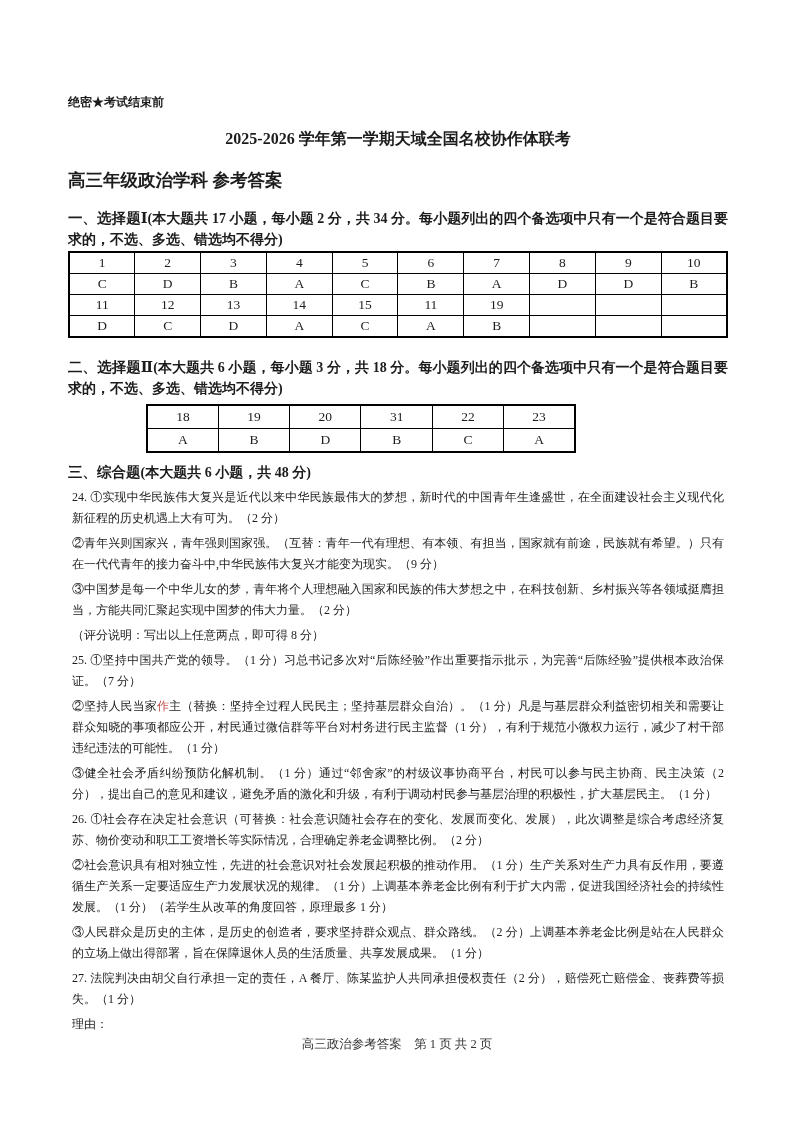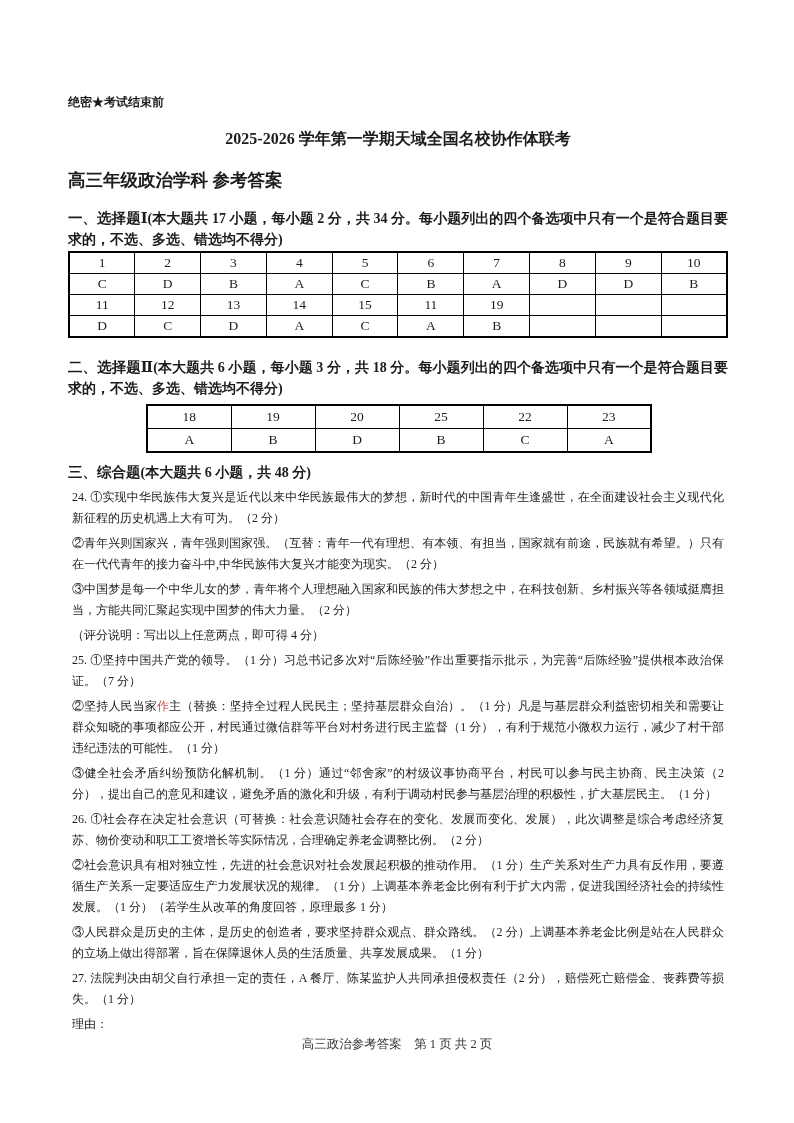--- a/index.html
+++ b/index.html
@@ -52,21 +52,21 @@
   }
   table.answer-table td {
     border: 1px solid #000;
     text-align: center;
     vertical-align: middle;
     font-size: 13.5px;
     padding: 0;
   }
   .table1 { width: 660px; margin-top: 1px; }
   .table1 td { height: 20px; }
-  .table2 { width: 506px; margin-left: 78px; margin-top: 5px; }
+  .table2 { width: 430px; margin-left: 78px; margin-top: 5px; }
   .table2 td { height: 22px; }
   .answers { margin-top: 0; }
   .answers p.ans {
     margin: 4px;
     font-size: 12px;
     line-height: 21px;
     text-align: justify;
   }
   .seg-red { color: #c0504d; }
   .footer {
@@ -146,42 +146,42 @@
   </table>
 
   <p class="section-heading sh2"><b>二、选择题Ⅱ</b><span>(本大题共 6 小题，每小题 3 分，共 18 分。每小题列出的四个备选项中只有一个是符合题目要求的，不选、多选、错选均不得分)</span></p>
 
   <table class="answer-table table2">
     <tbody id="table2-body">
         <tr>
           <td>18</td>
           <td>19</td>
           <td>20</td>
-          <td>25</td>
+          <td>31</td>
           <td>22</td>
           <td>23</td>
         </tr>
         <tr>
           <td>A</td>
           <td>B</td>
           <td>D</td>
           <td>B</td>
           <td>C</td>
           <td>A</td>
         </tr>
       </tbody>
   </table>
 
   <p class="section-heading sh3"><b>三、综合题</b><span>(本大题共 6 小题，共 48 分)</span></p>
 
   <div class="answers" id="answers">
       <p class="ans"><span>24. ①实现中华民族伟大复兴是近代以来中华民族最伟大的梦想，新时代的中国青年生逢盛世，在全面建设社会主义现代化新征程的历史机遇上大有可为。（2 分）</span></p>
-      <p class="ans"><span>②青年兴则国家兴，青年强则国家强。（互替：青年一代有理想、有本领、有担当，国家就有前途，民族就有希望。）只有在一代代青年的接力奋斗中,中华民族伟大复兴才能变为现实。（2 分）</span></p>
+      <p class="ans"><span>②青年兴则国家兴，青年强则国家强。（互替：青年一代有理想、有本领、有担当，国家就有前途，民族就有希望。）只有在一代代青年的接力奋斗中,中华民族伟大复兴才能变为现实。（9 分）</span></p>
       <p class="ans"><span>③中国梦是每一个中华儿女的梦，青年将个人理想融入国家和民族的伟大梦想之中，在科技创新、乡村振兴等各领域挺膺担当，方能共同汇聚起实现中国梦的伟大力量。（2 分）</span></p>
-      <p class="ans"><span>（评分说明：写出以上任意两点，即可得 4 分）</span></p>
+      <p class="ans"><span>（评分说明：写出以上任意两点，即可得 8 分）</span></p>
       <p class="ans"><span>25. ①坚持中国共产党的领导。（1 分）习总书记多次对“后陈经验”作出重要指示批示，为完善“后陈经验”提供根本政治保证。（7 分）</span></p>
       <p class="ans"><span>②坚持人民当家</span><span class="seg-red" style="color: rgb(192, 80, 77);">作</span><span>主（替换：坚持全过程人民民主；坚持基层群众自治）。（1 分）凡是与基层群众利益密切相关和需要让群众知晓的事项都应公开，村民通过微信群等平台对村务进行民主监督（1 分），有利于规范小微权力运行，减少了村干部违纪违法的可能性。（1 分）</span></p>
       <p class="ans"><span>③健全社会矛盾纠纷预防化解机制。（1 分）通过“邻舍家”的村级议事协商平台，村民可以参与民主协商、民主决策（2 分），提出自己的意见和建议，避免矛盾的激化和升级，有利于调动村民参与基层治理的积极性，扩大基层民主。（1 分）</span></p>
       <p class="ans"><span>26. ①社会存在决定社会意识（可替换：社会意识随社会存在的变化、发展而变化、发展），此次调整是综合考虑经济复苏、物价变动和职工工资增长等实际情况，合理确定养老金调整比例。（2 分）</span></p>
       <p class="ans"><span>②社会意识具有相对独立性，先进的社会意识对社会发展起积极的推动作用。（1 分）生产关系对生产力具有反作用，要遵循生产关系一定要适应生产力发展状况的规律。（1 分）上调基本养老金比例有利于扩大内需，促进我国经济社会的持续性发展。（1 分）（若学生从改革的角度回答，原理最多 1 分）</span></p>
       <p class="ans"><span>③人民群众是历史的主体，是历史的创造者，要求坚持群众观点、群众路线。（2 分）上调基本养老金比例是站在人民群众的立场上做出得部署，旨在保障退休人员的生活质量、共享发展成果。（1 分）</span></p>
       <p class="ans"><span>27. 法院判决由胡父自行承担一定的责任，A 餐厅、陈某监护人共同承担侵权责任（2 分），赔偿死亡赔偿金、丧葬费等损失。（1 分）</span></p>
       <p class="ans"><span>理由：</span></p>
     </div>
 

